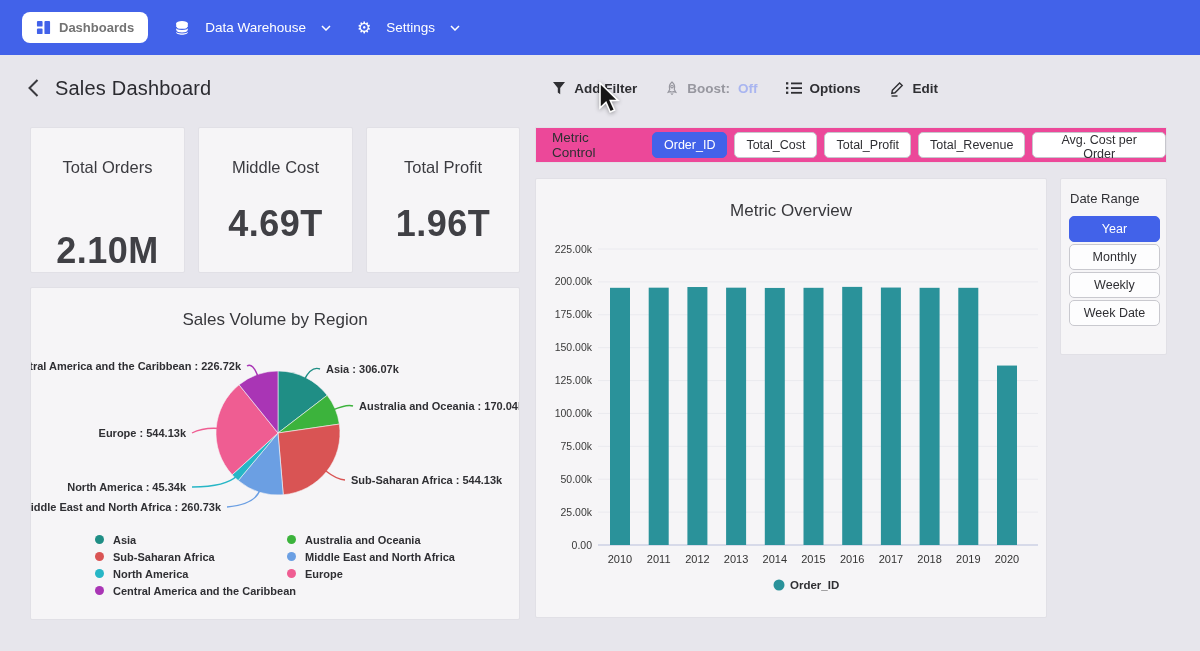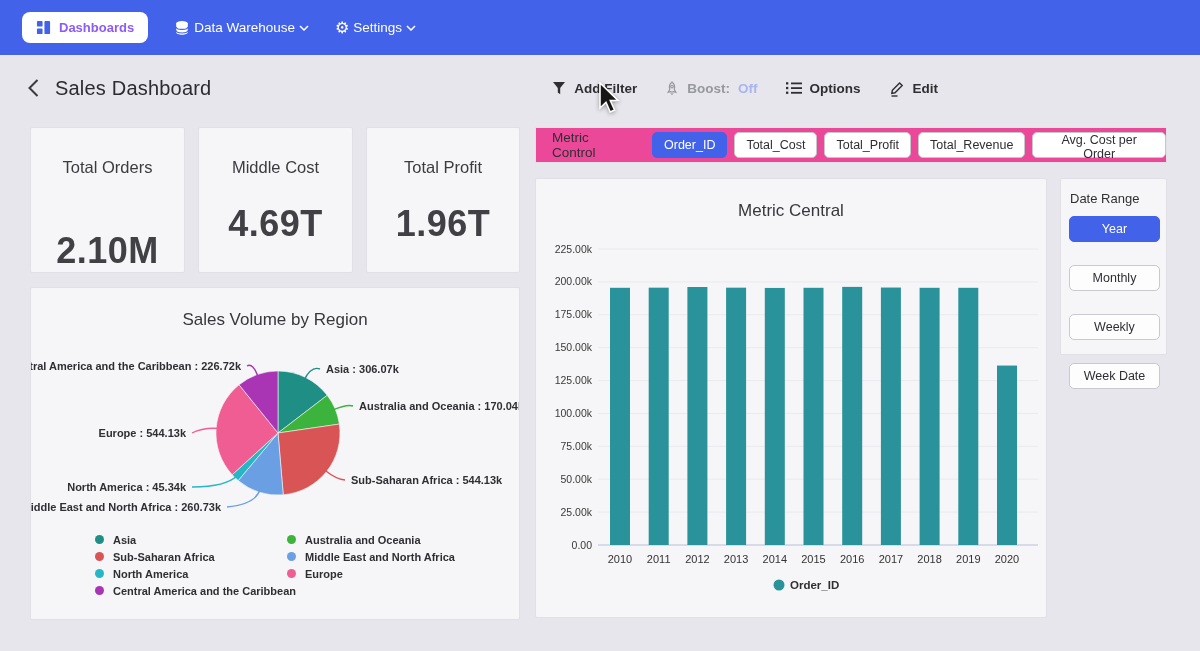--- a/index.html
+++ b/index.html
@@ -5,23 +5,23 @@
   * { margin:0; padding:0; box-sizing:border-box; }
   html,body { width:1200px; height:651px; overflow:hidden; }
   body { font-family:"Liberation Sans","DejaVu Sans",sans-serif; background:#e7e6ec; position:relative; }
 
   
   .topbar { position:absolute; left:0; top:0; width:1200px; height:55px; background:#4262e9;
             display:flex; align-items:center; justify-content:space-between; padding:0 28px 0 22px; }
   .brand { display:flex; align-items:center; gap:10px; }
   .brand-text { color:#fff; font-weight:bold; font-size:11px; letter-spacing:3px; line-height:1.45; }
   .topnav { display:flex; align-items:center; gap:26px; }
-  .pill { display:flex; align-items:center; gap:8px; background:#fff; color:#8b5cf6; font-weight:bold;
+  .pill { display:flex; align-items:center; gap:8px; background:#fff; color:#737373; font-weight:bold;
           font-size:13px; border:none; border-radius:8px; padding:8px 14px; cursor:pointer; }
-  .navitem { display:flex; align-items:center; gap:4px; color:#fff; font-size:13.5px; font-weight:500; cursor:pointer; }
+  .navitem { display:flex; align-items:center; gap:15px; color:#fff; font-size:13.5px; font-weight:500; cursor:pointer; }
   .gear-glyph { font-size:16px; line-height:1; }
 
   
   .pagehead { position:absolute; left:0; top:55px; width:964px; height:66px;
               display:flex; align-items:center; padding:0 26px 0 28px; }
   .back { display:flex; align-items:center; margin-right:16px; cursor:pointer; }
   .page-title { font-size:20px; font-weight:500; color:#2b2b30; letter-spacing:.2px; }
   .head-actions { margin-left:auto; display:flex; align-items:center; gap:28px; }
   .haction { display:flex; align-items:center; gap:8px; font-size:13.5px; font-weight:600; color:#2f2f33; cursor:pointer; }
   .haction.muted { color:#97979f; }
@@ -55,21 +55,21 @@
   .legend-item span { font-size:11px; font-weight:bold; color:#2f2f33; }
 
   
   .bar-card { left:535px; top:178px; width:512px; height:440px; }
   .bar-card .card-title { margin-top:22px; }
   #bar-svg { position:absolute; left:0; top:0; }
 
   
   .date-card { left:1060px; top:178px; width:107px; height:177px; padding:12px 8px; }
   .date-label { font-size:13px; font-weight:500; color:#303035; margin-bottom:10px; margin-left:1px; }
-  .dbtn { display:block; width:91px; height:26px; margin-bottom:23px; font-size:12.5px; color:#2f2f33;
+  .dbtn { display:block; width:91px; height:26px; margin-bottom:2px; font-size:12.5px; color:#2f2f33;
           background:#fdfdfe; border:1px solid #c9c9cf; border-radius:5px; cursor:pointer; font-family:inherit; }
   .dbtn.sel { background:#4262e9; border-color:#4262e9; color:#fff; }
 
   .cursor { position:absolute; left:598px; top:82px; filter:drop-shadow(0 1px 2px rgba(0,0,0,.35)); pointer-events:none; }
 </style>
 </head>
 <body>
 
 <header class="topbar">
   <nav class="topnav">
@@ -270,21 +270,21 @@
       <text x="354.90000000000003" y="384" text-anchor="middle" fill="#333333" font-size="11">2017</text>
       <rect x="383.6" y="108.80888888888887" width="20" height="257.1911111111111" fill="#2a929a"></rect>
       <text x="393.6" y="384" text-anchor="middle" fill="#333333" font-size="11">2018</text>
       <rect x="422.3" y="108.80888888888887" width="20" height="257.1911111111111" fill="#2a929a"></rect>
       <text x="432.3" y="384" text-anchor="middle" fill="#333333" font-size="11">2019</text>
       <rect x="461" y="186.5582222222222" width="20" height="179.4417777777778" fill="#2a929a"></rect>
       <text x="471" y="384" text-anchor="middle" fill="#333333" font-size="11">2020</text>
       <circle cx="243" cy="406" r="5.5" fill="#2a929a"></circle>
       <text x="254" y="410" fill="#2f2f33" font-size="11.5" font-weight="bold">Order_ID</text>
     </svg>
-  <h2 class="card-title" style="position:relative;">Metric Central</h2>
+  <h2 class="card-title" style="position:relative;">Metric Overview</h2>
 </div>
 
 <div class="card date-card">
   <div class="date-label">Date Range</div>
   <button class="dbtn sel">Year</button>
   <button class="dbtn">Monthly</button>
   <button class="dbtn">Weekly</button>
   <button class="dbtn">Week Date</button>
 </div>
 

